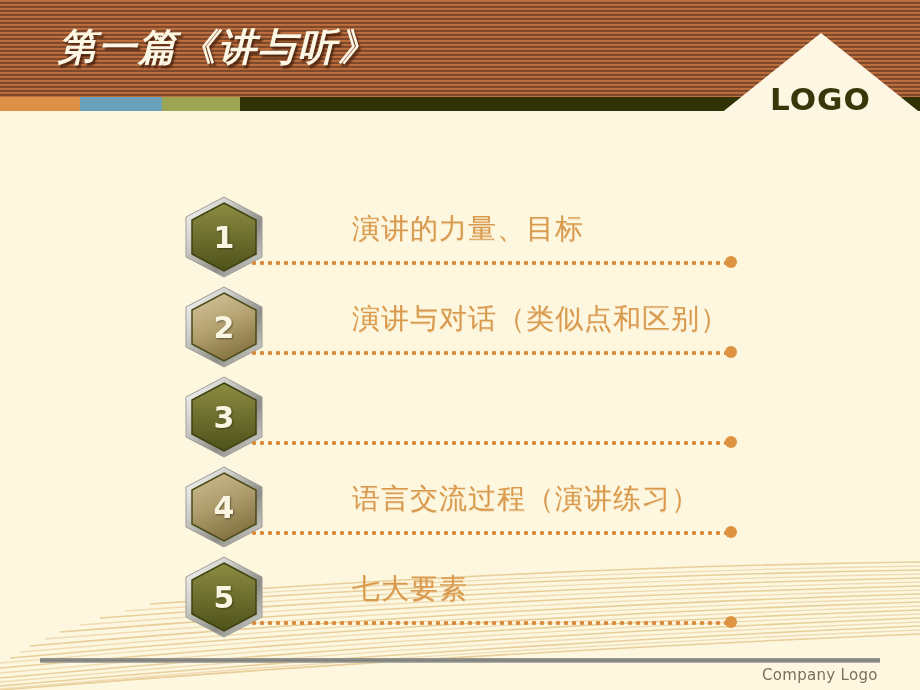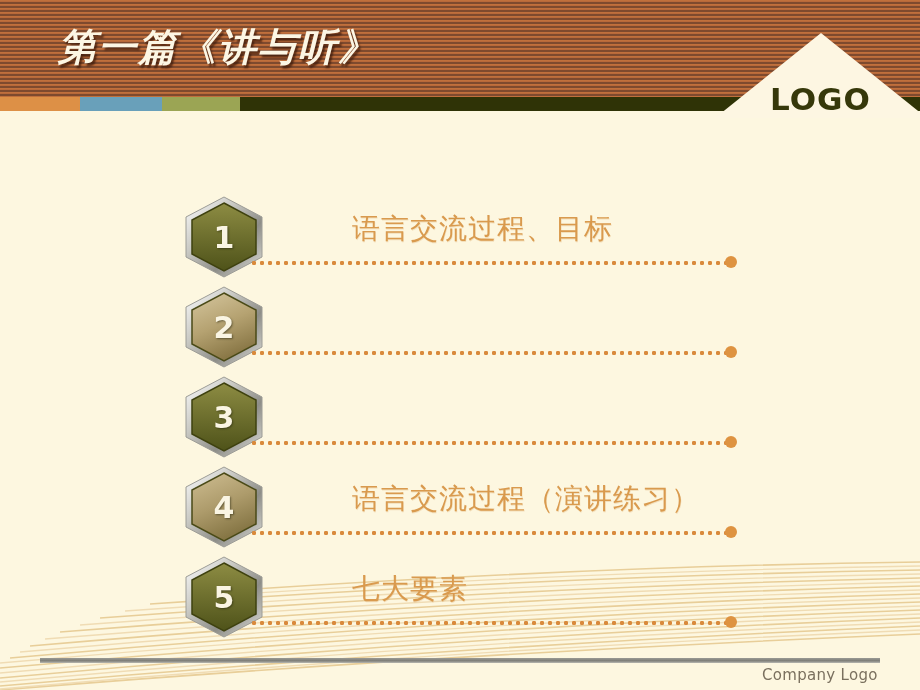--- a/index.html
+++ b/index.html
@@ -210,21 +210,21 @@
               <stop offset="35%" stop-color="#C9C9C4"></stop>
               <stop offset="65%" stop-color="#8E8E88"></stop>
               <stop offset="100%" stop-color="#E2E2DD"></stop>
             </linearGradient>
           </defs>
           <polygon points="39,1 77,21 77,61 39,81 1,61 1,21" fill="url(#bd1)" stroke="#9C9C96" stroke-width="1"></polygon>
           <polygon points="39,7 71,24 71,58 39,75 7,58 7,24" fill="url(#hg1)" stroke="#3E410F" stroke-width="1.5"></polygon>
         </svg>
         <div class="hex-num">1</div>
       </div>
-      <div class="item-label">语言交流过程、目标</div>
+      <div class="item-label">演讲的力量、目标</div>
       <div class="dots"></div>
       <div class="dot-end"></div>
     </div>
 
     <div class="item" style="top:286px">
       <div class="hex-wrap">
         <svg width="78" height="82" viewBox="0 0 78 82">
           <defs>
             <linearGradient id="hg2" x1="0" y1="0" x2="0.4" y2="1">
               <stop offset="0%" stop-color="#D6C79F"></stop>
@@ -236,20 +236,21 @@
               <stop offset="35%" stop-color="#C9C9C4"></stop>
               <stop offset="65%" stop-color="#8E8E88"></stop>
               <stop offset="100%" stop-color="#E2E2DD"></stop>
             </linearGradient>
           </defs>
           <polygon points="39,1 77,21 77,61 39,81 1,61 1,21" fill="url(#bd2)" stroke="#9C9C96" stroke-width="1"></polygon>
           <polygon points="39,7 71,24 71,58 39,75 7,58 7,24" fill="url(#hg2)" stroke="#4A4A17" stroke-width="1.5"></polygon>
         </svg>
         <div class="hex-num">2</div>
       </div>
+      <div class="item-label">演讲与对话（类似点和区别）</div>
       <div class="dots"></div>
       <div class="dot-end"></div>
     </div>
 
     <div class="item" style="top:376px">
       <div class="hex-wrap">
         <svg width="78" height="82" viewBox="0 0 78 82">
           <defs>
             <linearGradient id="hg3" x1="0" y1="0" x2="0" y2="1">
               <stop offset="0%" stop-color="#8D8C43"></stop>

